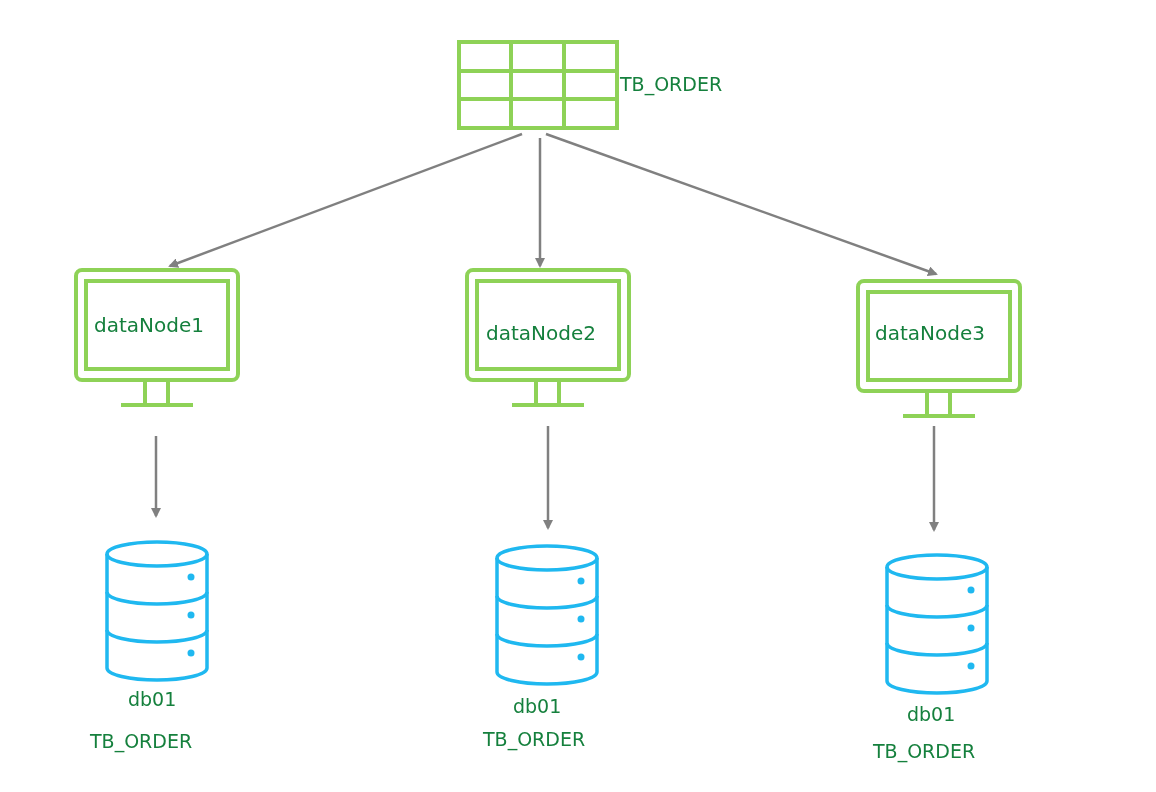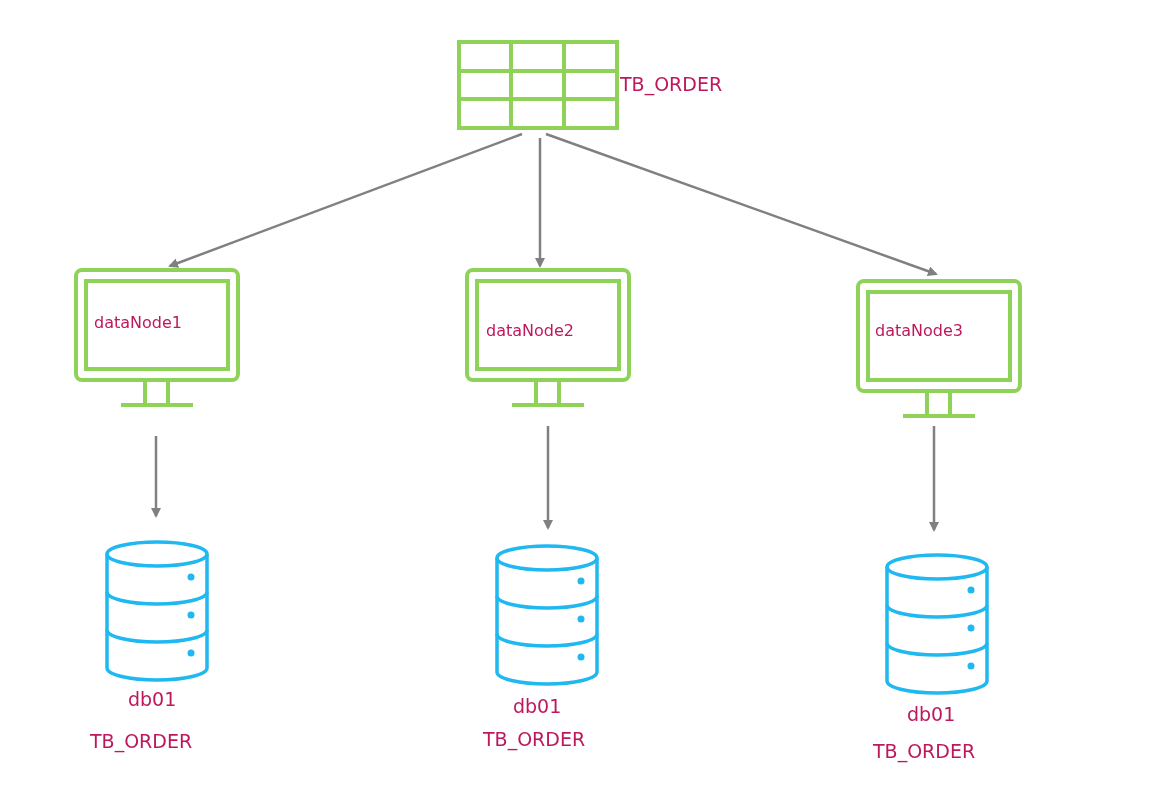--- a/index.html
+++ b/index.html
@@ -1,20 +1,20 @@
 <!DOCTYPE html>
 <html><head>
 <meta charset="utf-8">
 <style>
   html, body { margin: 0; padding: 0; background: #ffffff; }
   body { width: 1156px; height: 792px; position: relative; overflow: hidden;
          font-family: "DejaVu Sans", sans-serif; color: #222; }
   svg { position: absolute; left: 0; top: 0; }
-  .lbl { position: absolute; font-size: 19px; color: #be185d; white-space: nowrap; }
-  .node-lbl { font-size: 16px; }
+  .lbl { position: absolute; font-size: 19px; color: #15803d; white-space: nowrap; }
+  .node-lbl { font-size: 20px; }
 </style>
 </head>
 <body>
 
 <svg id="diagram" width="1156" height="792" viewBox="0 0 1156 792">
   <defs>
     <marker id="ah" markerWidth="10" markerHeight="10" refX="8" refY="5" orient="auto" markerUnits="userSpaceOnUse">
       <path d="M0,0 L10,5 L0,10 z" fill="#808080"></path>
     </marker>
   </defs>

